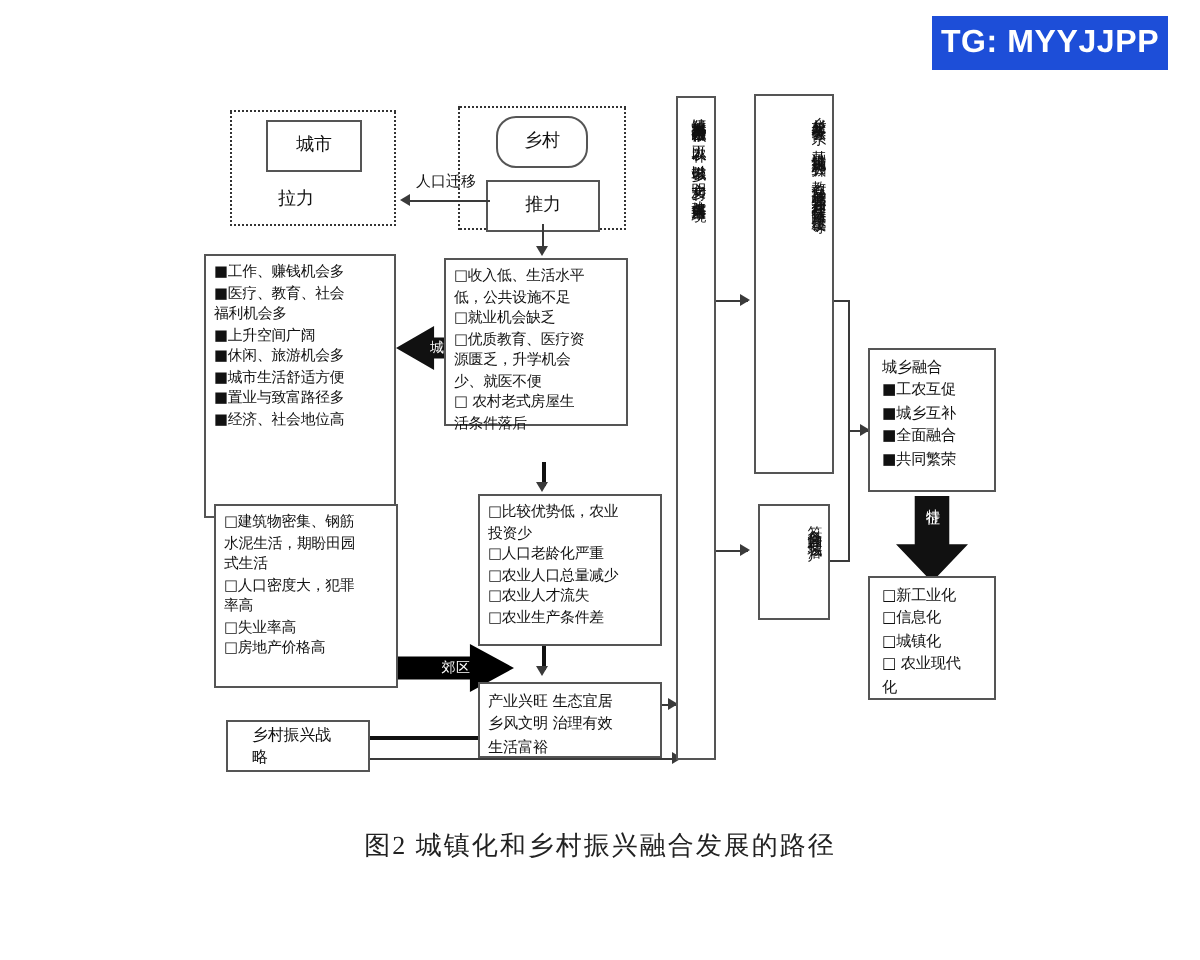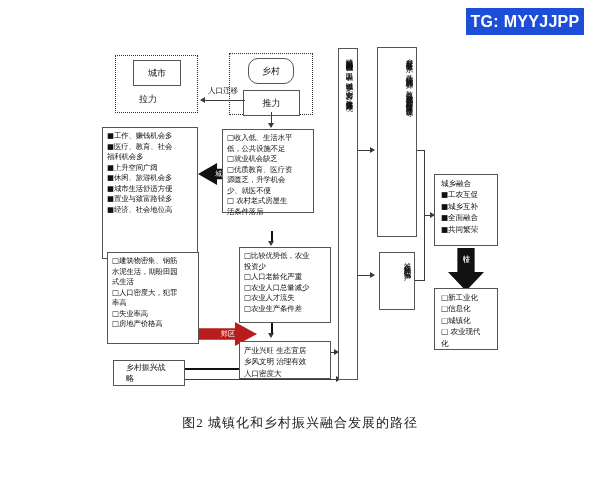--- a/index.html
+++ b/index.html
@@ -98,21 +98,21 @@
     align-items: center;
     justify-content: center;
     font-size: 7px;
     color: #fff;
   }
   .ba-left-black {
     background: #111;
     clip-path: polygon(0% 50%, 34% 0%, 34% 26%, 100% 26%, 100% 74%, 34% 74%, 34% 100%);
   }
   .ba-right-brown {
-    background: #b91c1c;
+    background: #000000;
     clip-path: polygon(0% 26%, 62% 26%, 62% 0%, 100% 50%, 62% 100%, 62% 74%, 0% 74%);
   }
   .ba-down-black {
     background: #111;
     clip-path: polygon(26% 0%, 74% 0%, 74% 56%, 100% 56%, 50% 100%, 0% 56%, 26% 56%);
     flex-direction: column;
     justify-content: flex-start;
     padding-top: 1px;
   }
   .ba-label-black { color: #fff; font-size: 7px; letter-spacing: .3px; }
@@ -214,21 +214,21 @@
     <span class="listline">□农业人才流失</span>
     <span class="listline">□农业生产条件差</span>
   </div>
 
   <div class="ln v" style="left:271px; top:323px; width:2px; height:12px; background:#111;"></div>
   <div class="arrowhead-d" style="left:268px; top:333px;"></div>
 
   <div class="box" style="left:239px; top:341px; width:92px; height:38px; font-size:7.6px; line-height:1.5;">
     <span class="listline">产业兴旺  生态宜居</span>
     <span class="listline">乡风文明  治理有效</span>
-    <span class="listline">人口密度大</span>
+    <span class="listline">生活富裕</span>
   </div>
 
   <div class="ln h" style="left:331px; top:352px; width:10px;"></div>
   <div class="arrowhead-r" style="left:334px; top:349px;"></div>
 
   <div class="ln h" style="left:185px; top:379px; width:156px;"></div>
   <div class="ln v" style="left:341px; top:368px; height:12px;"></div>
   <div class="arrowhead-r" style="left:336px; top:376px;"></div>
 
   <div class="vbox" style="left:338px; top:48px; width:20px; height:332px;">城镇化与乡村振兴融合路径依赖：以工补农、以城带乡、文明乡村、改善健康人居环境</div>

